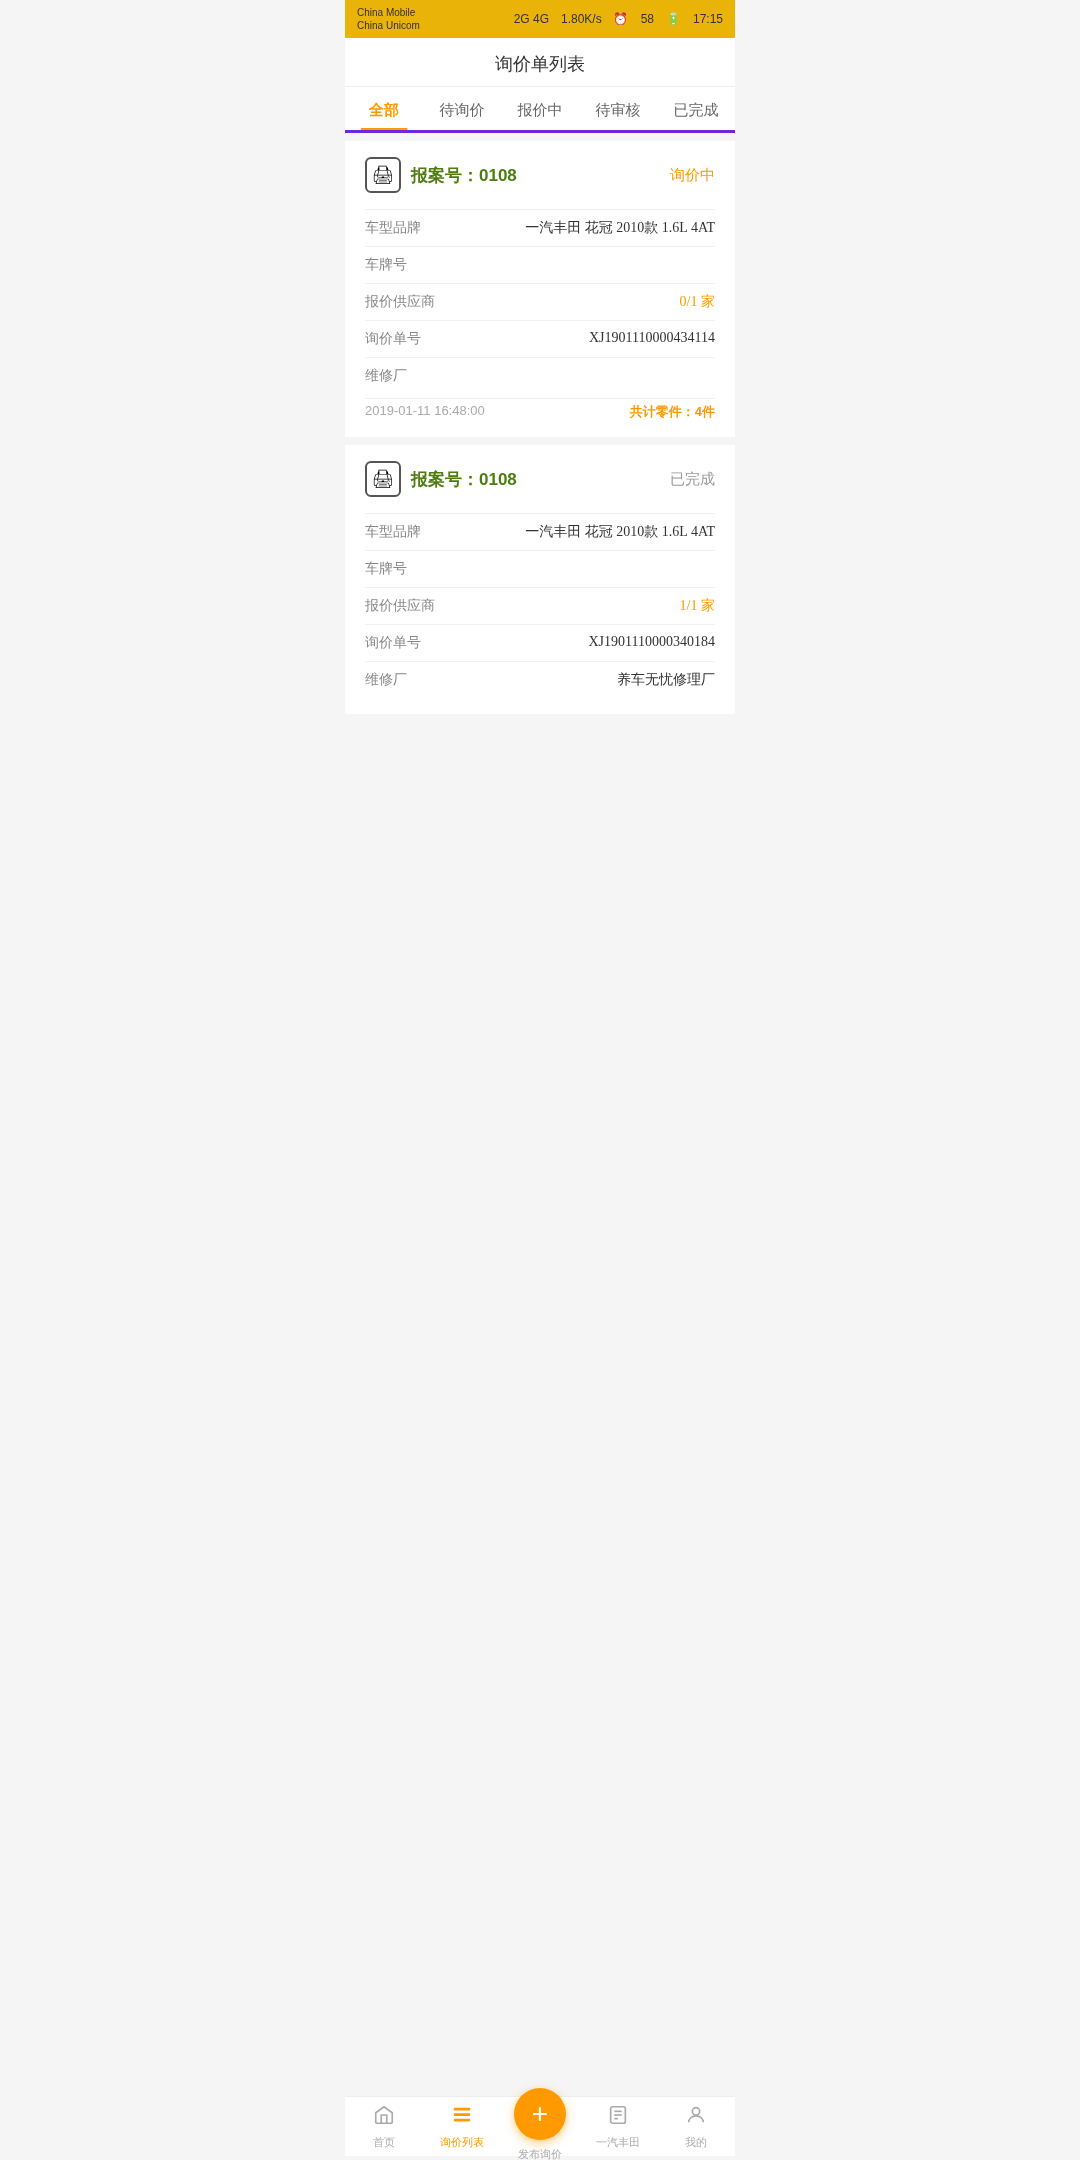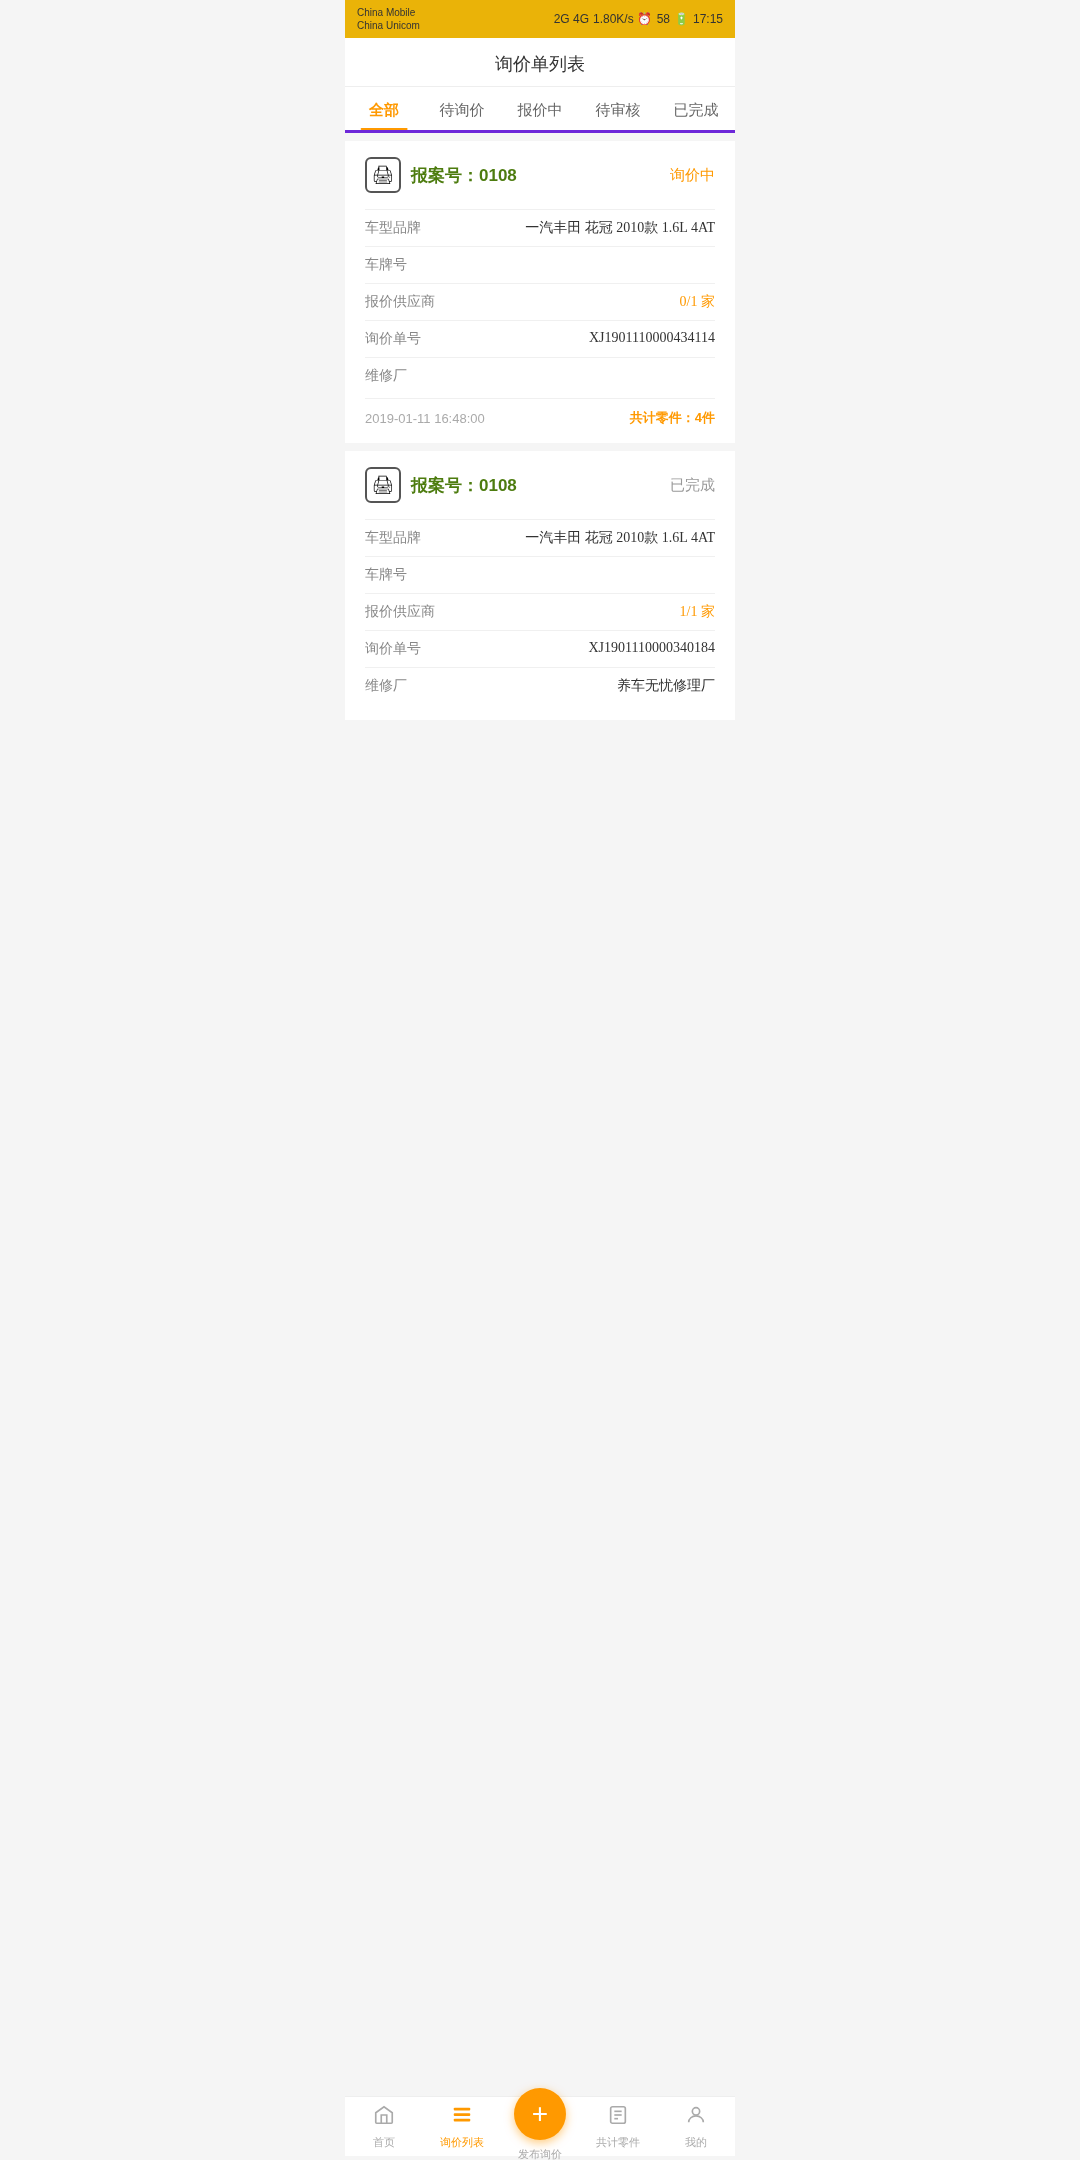--- a/index.html
+++ b/index.html
@@ -17,21 +17,21 @@
     .status-bar {
       background: #eab308;
       padding: 6px 12px;
       display: flex;
       justify-content: space-between;
       align-items: center;
       font-size: 11px;
       color: #333;
     }
     .status-left { display: flex; flex-direction: column; font-size: 10px; line-height: 1.3; }
-    .status-right { display: flex; align-items: center; gap: 4px; font-size: 12px; }
+    .status-right { display: flex; align-items: center; gap: 12px; font-size: 12px; }
 
     
     .page-title {
       background: #fff;
       text-align: center;
       padding: 14px 0 10px;
       font-size: 18px;
       font-weight: 500;
       color: #333;
       border-bottom: 1px solid #eee;
@@ -122,22 +122,22 @@
       color: #333;
       flex: 1;
       text-align: right;
       font-family: Liberation Serif, serif;
     }
     .row-value-orange { color: #f90; }
 
     .card-footer {
       display: flex;
       justify-content: space-between;
-      align-items: center;
-      padding-top: 10px;
+      align-items: flex-start;
+      padding-top: 4px;
       border-top: 1px solid #f0f0f0;
       margin-top: 4px;
     }
     .footer-date { color: #aaa; font-size: 13px; }
     .footer-count { color: #555; font-size: 13px; }
     .footer-count span { color: #f90; font-weight: 600; }
 
     
     .bottom-nav {
       position: fixed;
@@ -341,21 +341,21 @@
   </div>
   <div class="nav-item">
     <span class="nav-icon">
       <svg width="22" height="22" viewBox="0 0 24 24" fill="none" stroke="#aaa" stroke-width="1.8">
         <rect x="4" y="3" width="16" height="18" rx="2"></rect>
         <line x1="8" y1="8" x2="16" y2="8"></line>
         <line x1="8" y1="12" x2="16" y2="12"></line>
         <line x1="8" y1="16" x2="12" y2="16"></line>
       </svg>
     </span>
-    <span class="nav-label">共计零件</span>
+    <span class="nav-label">一汽丰田</span>
   </div>
   <div class="nav-item">
     <span class="nav-icon">
       <svg width="22" height="22" viewBox="0 0 24 24" fill="none" stroke="#aaa" stroke-width="1.8">
         <circle cx="12" cy="8" r="4"></circle>
         <path d="M4 20c0-4 3.6-7 8-7s8 3 8 7"></path>
       </svg>
     </span>
     <span class="nav-label">我的</span>
   </div>

